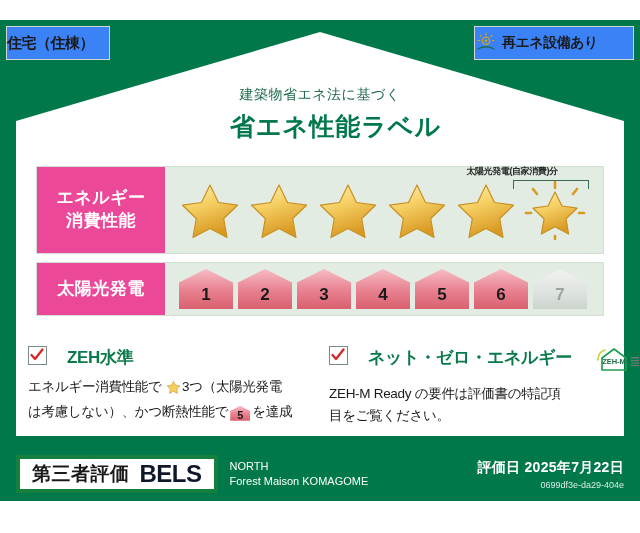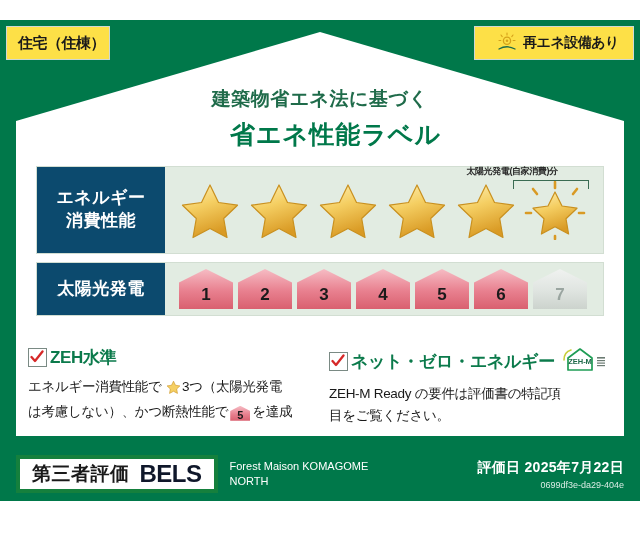--- a/index.html
+++ b/index.html
@@ -35,29 +35,27 @@
     left: 16px; top: 32px;
     width: 608px;
     height: 404px;
     background: #ffffff;
     clip-path: polygon(0% 22%, 50% 0%, 100% 22%, 100% 100%, 0% 100%);
   }
 
   
   .badge {
     position: absolute;
-    background: #fde047;
+    background: #3b82f6;
     border: 1px solid #cfd8d4;
     display: flex;
     align-items: center;
-    justify-content: center;
     font-weight: bold;
     color: #1a1a1a;
     z-index: 6;
-    padding-left: 7px;
   }
   .badge-dwelling {
     left: 6px; top: 26px;
     width: 104px; height: 34px;
     font-size: 15px;
     letter-spacing: -0.5px;
   }
   .badge-renew {
     right: 6px; top: 26px;
     width: 160px; height: 34px;
@@ -69,22 +67,22 @@
 
   
   .title-wrap {
     position: absolute;
     left: 0; top: 86px;
     width: 640px;
     text-align: center;
     z-index: 5;
   }
   .title-sub {
-    font-size: 19px;
-    font-weight: bold;
+    font-size: 14px;
+    font-weight: normal;
     color: #1f6b4a;
     letter-spacing: 0.5px;
   }
   .title-main {
     font-size: 25px;
     font-weight: bold;
     color: #00784a;
     letter-spacing: 1px;
     margin-top: 6px;
     margin-left: 31px;
@@ -103,21 +101,21 @@
     background: #e2ece2;
     border: 1px solid #d2ded2;
     margin-bottom: 8px;
     position: relative;
   }
   .row-energy { height: 88px; }
   .row-insul  { height: 54px; }
 
   .row-label {
     flex: 0 0 128px;
-    background: #0c4a6e;
+    background: #ec4899;
     color: #ffffff;
     font-size: 17px;
     font-weight: bold;
     display: flex;
     flex-direction: column;
     align-items: center;
     justify-content: center;
     line-height: 1.35;
     letter-spacing: 0.5px;
   }
@@ -179,22 +177,21 @@
     position: absolute;
     left: 28px; top: 346px;
     width: 584px;
     display: flex;
     gap: 18px;
     z-index: 5;
   }
   .check-col { flex: 1 1 0; min-width: 0; }
   .check-head {
     display: flex;
-    align-items: center;
-    gap: 3px;
+    gap: 20px;
     margin-bottom: 7px;
   }
   .check-box {
     flex: 0 0 auto;
     width: 19px; height: 19px;
     border: 1.5px solid #7a8a84;
     background: #ffffff;
     position: relative;
   }
   .check-box svg { position: absolute; left: 1px; top: 1px; }
@@ -437,22 +434,22 @@
       </div>
     </div>
   </div>
 
   <div class="footer">
     <div class="bels-box">
       <span class="bels-jp">第三者評価</span>
       <span class="bels-en">BELS</span>
     </div>
     <div class="building-name">
+      <div>NORTH</div>
       <div>Forest Maison KOMAGOME</div>
-      <div>NORTH</div>
     </div>
     <div class="date-block">
       <div class="date-line">
         <span>評価日</span>
         <span>2025年7月22日</span>
       </div>
       <div class="id-line">0699df3e-da29-404e</div>
     </div>
   </div>
 

